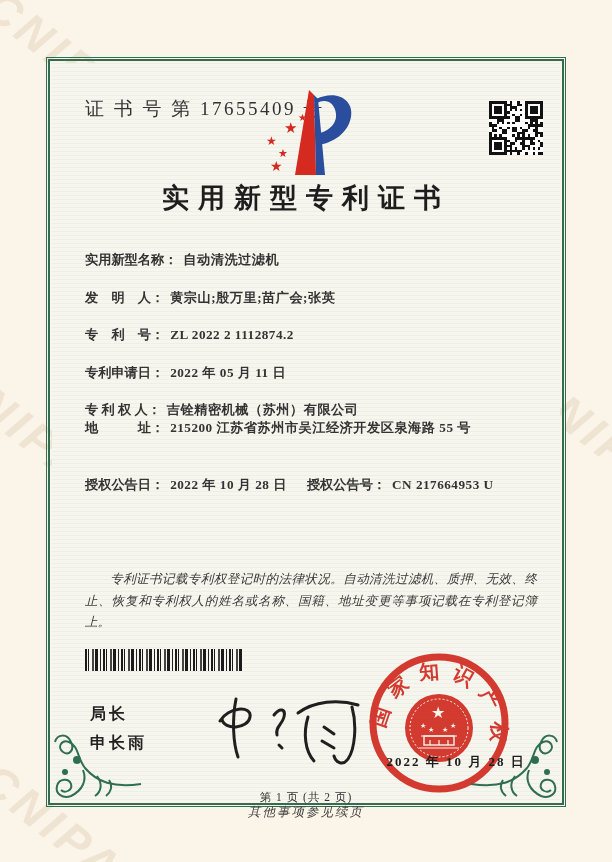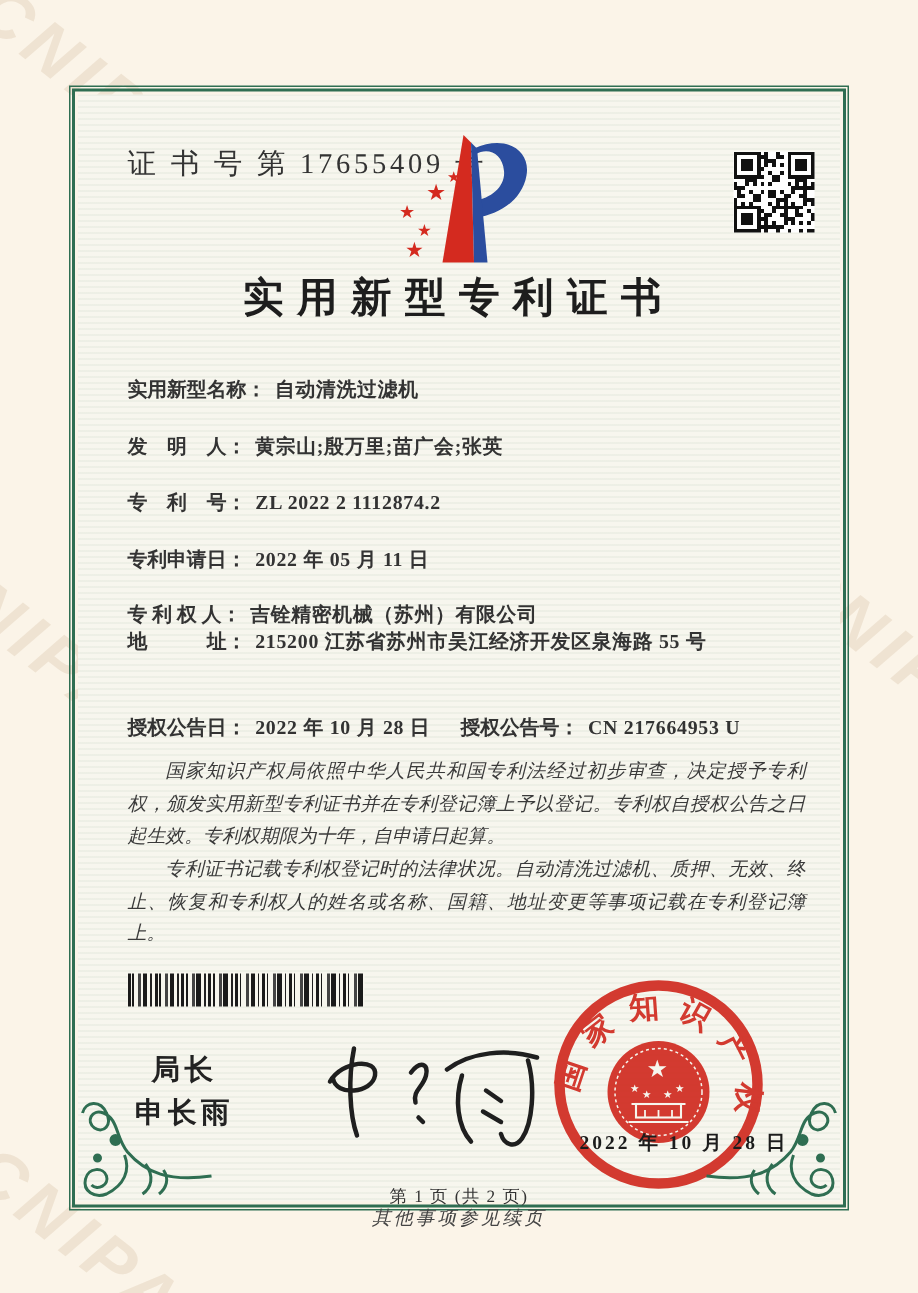--- a/index.html
+++ b/index.html
@@ -22,22 +22,22 @@
   .row{position:absolute;left:33px;width:460px;font-size:13.2px;font-weight:600;
        color:#333;white-space:nowrap;}
   .row .flabel{display:inline-block;text-align:right;}
   .row .fvalue{margin-left:6px;letter-spacing:0.5px;}
   .grant-no{margin-left:20px;}
   .para{position:absolute;left:33px;width:452px;font-size:12.6px;line-height:21.5px;
         text-align:justify;text-indent:2em;font-style:italic;color:#3a3a3a;}
   .barcode{position:absolute;left:33px;top:586px;width:158px;height:22px;background:
      repeating-linear-gradient(90deg,#1a1a1a 0 2px,#f7f6ee 2px 3px,#1a1a1a 3px 4px,#f7f6ee 4px 7px,
      #444 7px 9px,#f7f6ee 9px 10px,#1a1a1a 10px 13px,#f7f6ee 13px 15px,#222 15px 16px,#f7f6ee 16px 18px);}
-  .director{position:absolute;left:38px;top:636px;font-size:19px;font-weight:600;
-            letter-spacing:3px;color:#222;line-height:29px;text-align:center;}
+  .director{position:absolute;left:38px;top:636px;font-size:16px;font-weight:600;
+            letter-spacing:3px;color:#222;line-height:29px;}
   .signature{position:absolute;left:118px;top:622px;width:200px;height:92px;}
   .seal{position:absolute;left:316px;top:589px;width:142px;height:142px;opacity:0.92;}
   .seal-date{position:absolute;left:322px;top:690px;width:164px;text-align:center;
              font-size:13px;font-weight:700;letter-spacing:2px;color:#1c1c1c;}
   .page-info{position:absolute;left:0;top:727px;width:100%;text-align:center;
              font-size:11.5px;letter-spacing:1px;color:#333;}
   .ornament{position:absolute;width:92px;height:82px;}
   .orn-left{left:-1px;bottom:-1px;}
   .orn-right{right:-1px;bottom:-1px;transform:scaleX(-1);}
   .note{position:absolute;left:0;top:804px;width:100%;text-align:center;
@@ -227,21 +227,20 @@
     <div class="row" style="top:338px;">
       <span class="flabel">专 利 权 人：</span><span class="fvalue">吉铨精密机械（苏州）有限公司</span>
     </div>
     <div class="row" style="top:356px;">
       <span class="flabel">地　　　址：</span><span class="fvalue">215200 江苏省苏州市吴江经济开发区泉海路 55 号</span>
     </div>
     <div class="row" style="top:413px;">
       <span class="flabel">授权公告日：</span><span class="fvalue">2022 年 10 月 28 日</span><span class="flabel grant-no">授权公告号：</span><span class="fvalue">CN 217664953 U</span>
     </div>
 
-    <div class="para" style="top:441px;">国家知识产权局依照中华人民共和国专利法经过初步审查，决定授予专利权，颁发实用新型专利证书并在专利登记簿上予以登记。专利权自授权公告之日起生效。专利权期限为十年，自申请日起算。</div>
     <div class="para" style="top:506px;">专利证书记载专利权登记时的法律状况。自动清洗过滤机、质押、无效、终止、恢复和专利权人的姓名或名称、国籍、地址变更等事项记载在专利登记簿上。</div>
 
     <div class="barcode"></div>
 
     <div class="director">
       <div>局长</div>
       <div>申长雨</div>
     </div>
 
     <div class="signature">

